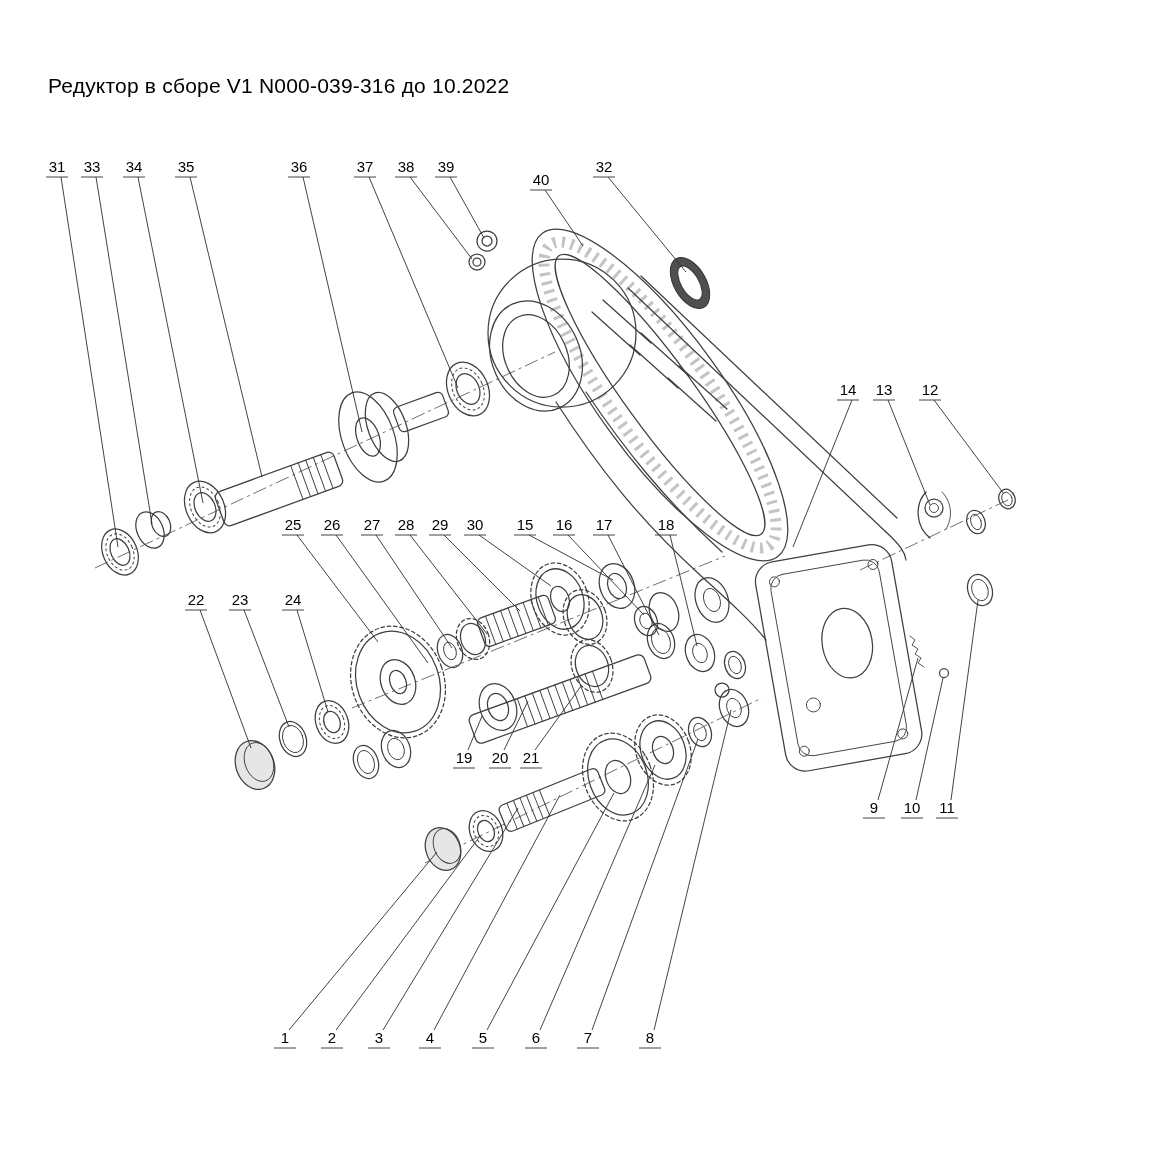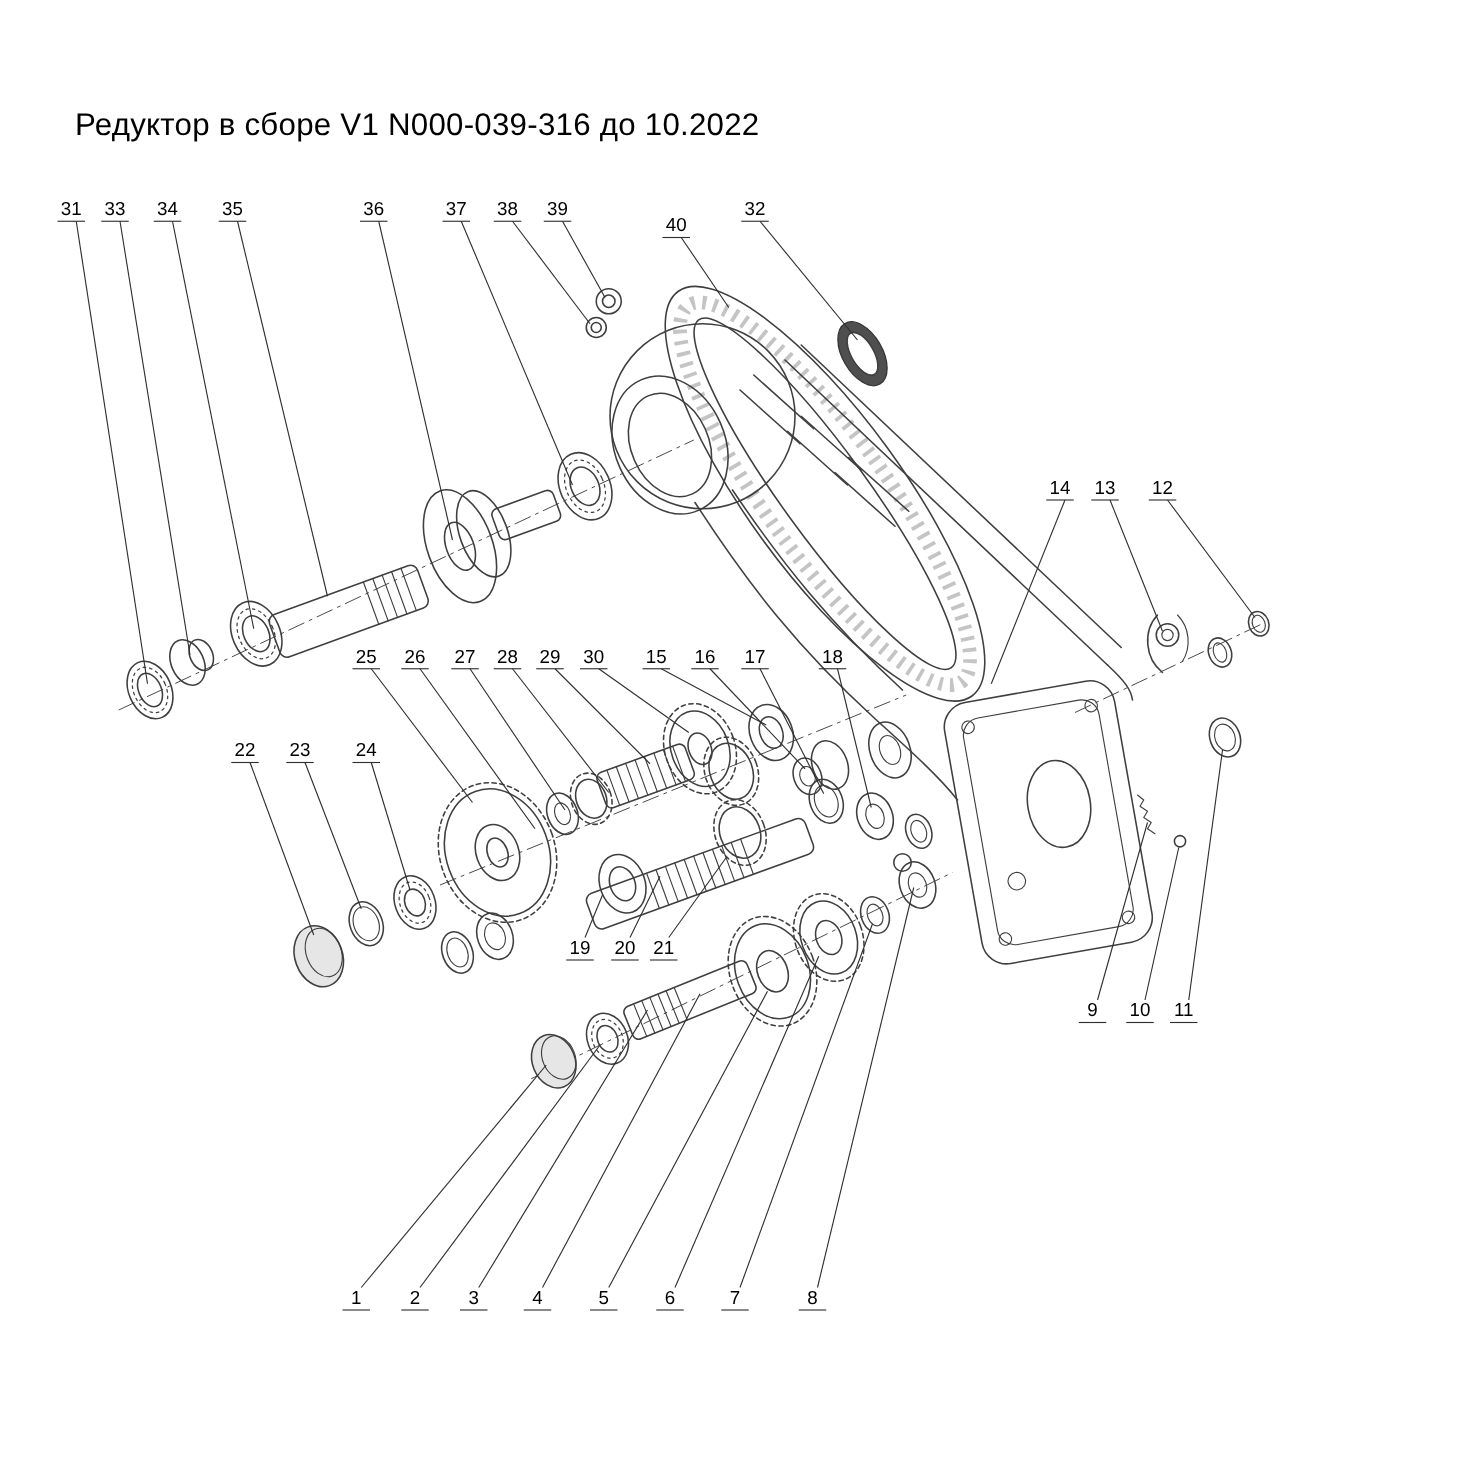--- a/index.html
+++ b/index.html
@@ -1,18 +1,18 @@
 <!DOCTYPE html>
 <html><head>
 <meta charset="utf-8">
 <style>
   html,body{margin:0;padding:0;background:#ffffff;}
   body{width:1176px;height:1176px;font-family:"Liberation Sans",sans-serif;}
   .page{position:relative;width:1176px;height:1176px;background:#fff;overflow:hidden;}
-  .title{position:absolute;left:48px;top:74px;margin:12px;font-size:25px;font-weight:400;color:#000;
+  .title{position:absolute;left:48px;top:74px;margin:0;font-size:21px;font-weight:400;color:#000;
          font-family:"Liberation Sans",sans-serif;letter-spacing:.2px;}
   svg.diagram{position:absolute;left:0;top:0;}
   .ln{fill:none;stroke:#3f3f3f;stroke-width:1.25;stroke-linecap:round;stroke-linejoin:round;}
   .thin{stroke-width:.9;}
   .teeth{stroke-dasharray:3.5 2.8;}
   .balls{stroke-dasharray:2 3.2;stroke-width:1;}
   .cl{fill:none;stroke:#4a4a4a;stroke-width:.8;stroke-dasharray:14 4 3 4;}
   .chainlinks{fill:none;stroke:#555;stroke-width:11;stroke-dasharray:3 6;opacity:.35;}
   .filllight{fill:#e6e6e6;stroke:#3f3f3f;stroke-width:1.25;}
   .filldark{fill:#4f4f4f;stroke:#333;stroke-width:1;}

